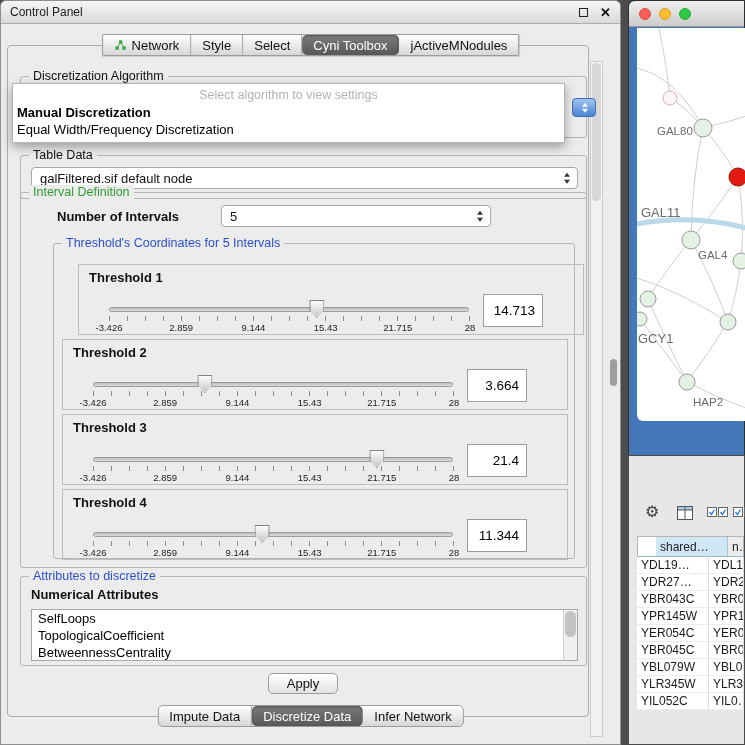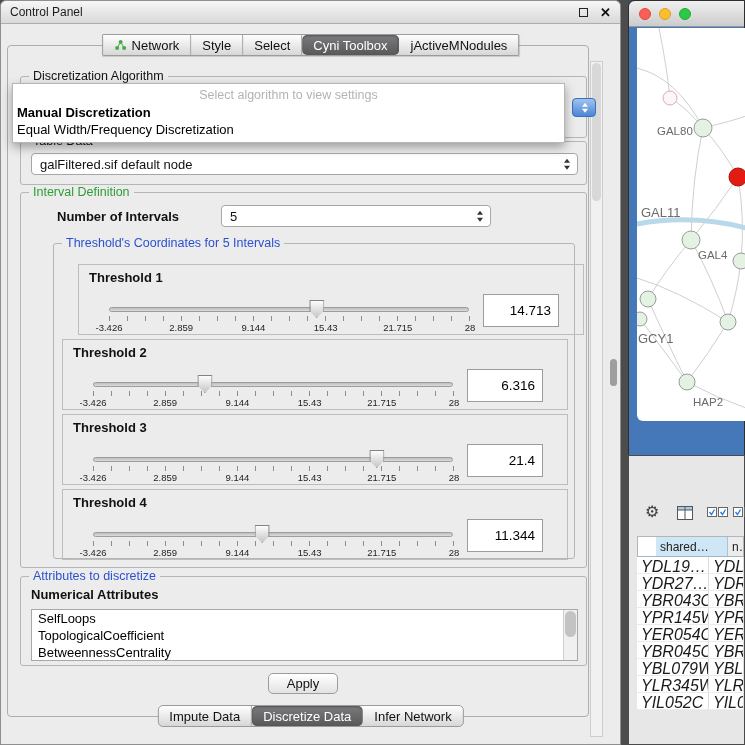--- a/index.html
+++ b/index.html
@@ -52,21 +52,21 @@
   .popup-item { font-size:13px; line-height:17px; padding:0 4px; color:#000; white-space:nowrap; }
   .popup-item.bold { font-weight:bold; }
 
   .blue-cap { position:absolute; left:564px; top:52px; width:24px; height:19px; border-radius:4px;
     background:linear-gradient(#9fc3ef,#4b86d8); border:1px solid #3e6fb9; z-index:4; }
   .blue-cap .updown i.u { border-bottom-color:#fff; } .blue-cap .updown i.d { border-top-color:#fff; }
 
   
   .tpanel { position:absolute; left:8px; width:506px; height:71px; border:1px solid #bdbdbd; }
   .tlabel { position:absolute; left:10px; top:5px; font-size:13px; font-weight:bold; color:#111; }
-  .vbox { position:absolute; left:404px; top:29px; width:76px; height:33px; background:#fff;
+  .vbox { position:absolute; left:404px; top:29px; width:60px; height:33px; background:#fff;
     border:1px solid #9c9c9c; font-size:13.5px; color:#000; text-align:right;
     line-height:31px; padding-right:7px; }
   .track { position:absolute; left:30px; top:42px; width:360px; height:5px;
     background:linear-gradient(#bdbdbd,#dcdcdc); border:1px solid #9d9d9d; border-radius:3px; }
   .thumb { position:absolute; top:-8px; width:15px; height:18px;
     background:linear-gradient(#fdfdfd,#c7c7c7); border:1px solid #838383;
     clip-path:polygon(0 0,100% 0,100% 58%,50% 100%,0 58%); transform:translateX(-50%); }
   .ticks { position:absolute; left:30px; top:51px; width:361px; height:5px;
     background:repeating-linear-gradient(90deg,#8c8c8c 0 1px,transparent 1px 18px); }
   .ticklabels { position:absolute; left:30px; top:57px; width:361px; height:10px; }
@@ -115,21 +115,21 @@
   .tw-titlebar { height:25px; background:linear-gradient(#f3f3f3,#d6d6d6);
     border-bottom:1px solid #a8a8a8; display:flex; align-items:center; padding-left:8px; }
   .tw-title { font-size:12px; color:#1c1c1c; }
   .tw-toolbar { position:absolute; left:0; top:26px; width:117px; height:52px; overflow:hidden; }
   .gear { position:absolute; left:16px; top:22px; font-size:16px; color:#3e3e3e; line-height:1; }
   .gear::before { content:"⚙"; }
   .ticon { position:absolute; top:24px; }
 
   .dtable { position:absolute; left:8px; top:80px; right:0; background:#fff; }
   .drow { display:flex; height:17px; border-bottom:1px solid #ececec; background:#fff; }
-  .dcell { font-size:16px; color:#1a1a1a; padding:1px 0 0 4px; overflow:hidden; white-space:nowrap; border-right:1px solid #dcdcdc;font-style:italic; }
+  .dcell { font-size:12px; color:#1a1a1a; padding:1px 0 0 4px; overflow:hidden; white-space:nowrap; border-right:1px solid #dcdcdc; }
   .c1 { width:72px; } .c2 { flex:1; }
   .dhead { display:flex; height:21px; border:1px solid #b5b5b5; border-bottom:1px solid #9fb7c7;padding-left:18px; }
   .hcell { font-size:12px; color:#222; padding:3px 0 0 4px; overflow:hidden; white-space:nowrap; }
   .hcell.c1 { background:#cfe6f5; border-right:1px solid #a9c4d6; }
   .hcell.c2 { background:#ececec; }
 </style>
 </head>
 <body>
 
 <div class="cp-window">
@@ -176,21 +176,21 @@
           <i class="d"></i>
         </span>
     </div>
 
     <div class="popup">
       <div class="popup-header">Select algorithm to view settings</div>
       <div class="popup-item bold">Manual Discretization</div>
       <div class="popup-item">Equal Width/Frequency Discretization</div>
     </div>
 
-    <div class="group" style="left:12px; top:95px; width:567px; height:44px;">
+    <div class="group" style="left:12px; top:109px; width:567px; height:44px;">
       <span class="gtitle">Table Data</span>
       <div class="combo" style="left:10px; top:11px; width:547px; height:22px;">
         <span>galFiltered.sif default node</span>
         <span class="updown">
             <i class="u"></i>
             <i class="d"></i>
           </span>
       </div>
     </div>
 
@@ -233,21 +233,21 @@
           </div>
           <div class="ticks"></div>
           <div class="ticklabels">
             <span class="tl0">-3.426</span>
               <span class="tl1">2.859</span>
               <span class="tl2">9.144</span>
               <span class="tl3">15.43</span>
               <span class="tl4">21.715</span>
               <span class="tl5">28</span>
           </div>
-          <div class="vbox">6.316</div>
+          <div class="vbox">3.664</div>
         </div>
 
         <div class="tpanel" style="top:170px;">
           <span class="tlabel">Threshold 3</span>
           <div class="track">
             <div class="thumb" style="left: 78.9983%;"></div>
           </div>
           <div class="ticks"></div>
           <div class="ticklabels">
             <span class="tl0">-3.426</span>

